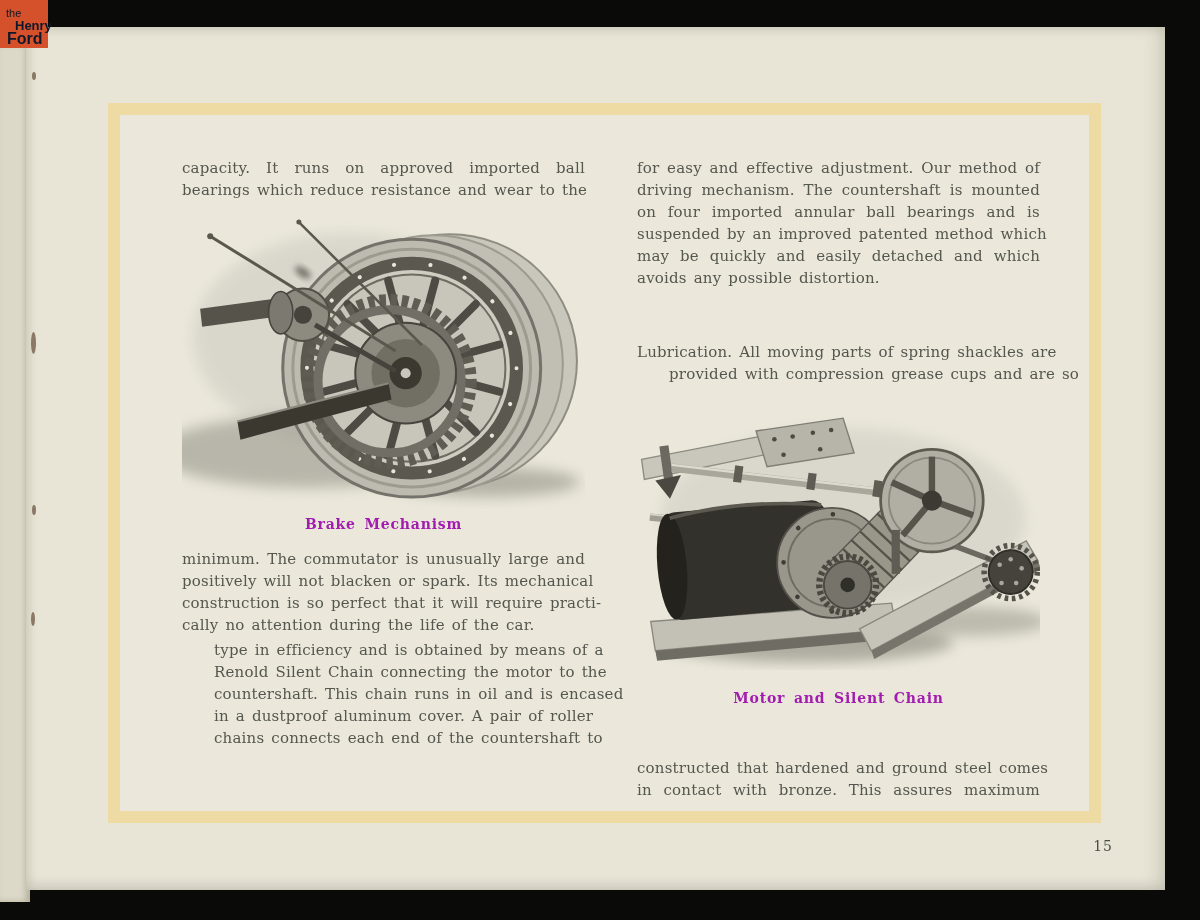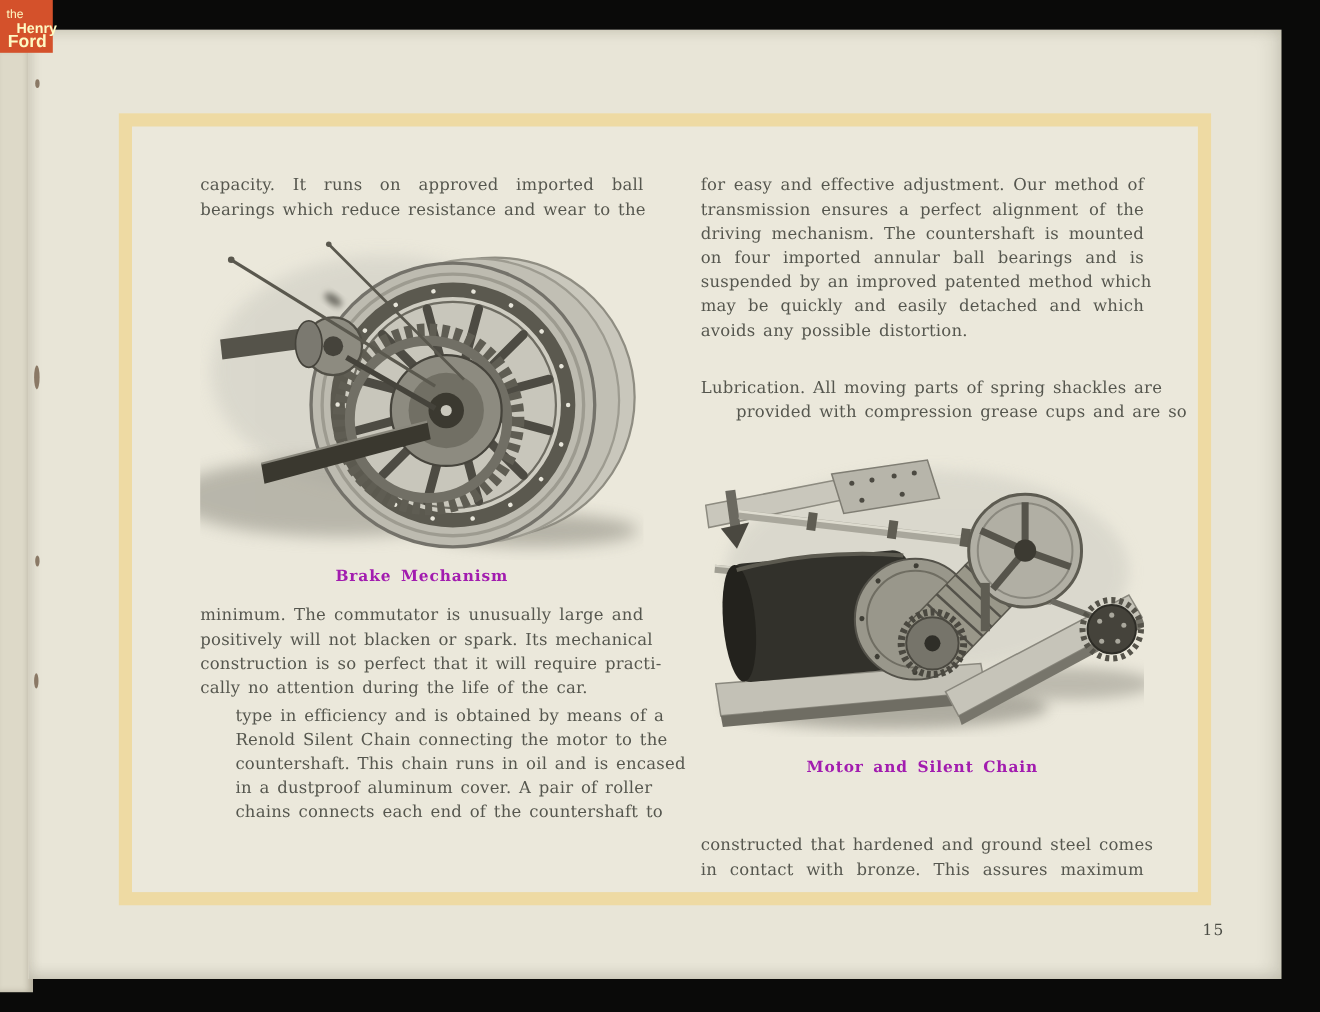--- a/index.html
+++ b/index.html
@@ -4,21 +4,21 @@
 <style>
   html,body{margin:0;padding:0;background:#070707;width:1200px;height:920px;overflow:hidden;}
   .stage{position:relative;width:1200px;height:920px;background:#0a0a09;font-family:"DejaVu Serif","Liberation Serif",serif;}
   
   .book-edge{position:absolute;left:0;top:44px;width:30px;height:858px;background:#ddd9c8;box-shadow:inset -4px 0 6px rgba(60,50,30,.25);}
   
   .page{position:absolute;left:26px;top:27px;width:1139px;height:863px;background:#e8e5d7;
         box-shadow:inset -8px 0 16px rgba(40,35,20,.10), inset 0 -5px 12px rgba(40,35,20,.08), inset 4px 2px 10px rgba(60,50,30,.08);}
   .stitch{position:absolute;border-radius:50%;background:#6d5742;opacity:.75;filter:blur(.6px);}
   
-  .logo{position:absolute;left:0;top:0;width:48px;height:48px;background:#d4512b;z-index:10;color:#fef9c3;font-family:"Liberation Sans",sans-serif;}
+  .logo{position:absolute;left:0;top:0;width:48px;height:48px;background:#d4512b;z-index:10;color:#0f172a;font-family:"Liberation Sans",sans-serif;}
   .logo span{position:absolute;line-height:1;}
   .logo .l-the{left:6px;top:8px;font-size:11px;font-weight:400;}
   .logo .l-henry{left:15px;top:19px;font-size:13px;font-weight:700;}
   .logo .l-ford{left:7px;top:31px;font-size:16px;font-weight:700;}
   
   .frame{position:absolute;left:82px;top:76px;width:993px;height:720px;border:12px solid #eedaa3;background:#ebe8db;box-sizing:border-box;}
   
   .col{position:absolute;width:403px;color:#55564e;font-size:15px;line-height:22px;}
   .col-left{left:156px;top:130px;height:620px;}
   .col-right{left:611px;top:130px;height:620px;}
@@ -129,21 +129,20 @@
         <div class="line cont">Renold Silent Chain connecting the motor to the</div>
         <div class="line cont">countershaft.  This chain runs in oil and is encased</div>
         <div class="line cont">in a dustproof aluminum cover.  A pair of roller</div>
         <div class="line cont">chains connects each end of the countershaft to</div>
       </div>
     </div>
 
     <div class="col col-right">
       <div class="para" style="top:0;">
         <div class="line">for easy and effective adjustment.  Our method of</div>
-        <div class="line">transmission ensures a perfect alignment of the</div>
         <div class="line">driving mechanism.  The countershaft is mounted</div>
         <div class="line">on four imported annular ball bearings and is</div>
         <div class="line">suspended by an improved patented method which</div>
         <div class="line">may be quickly and easily detached and which</div>
         <div class="line last">avoids any possible distortion.</div>
       </div>
 
       <div class="para hang" style="top:184px;">
         <div class="line"><span class="lead">Lubrication.</span> <span>All moving parts of spring shackles are</span></div>
         <div class="line cont">provided with compression grease cups and are so</div>

